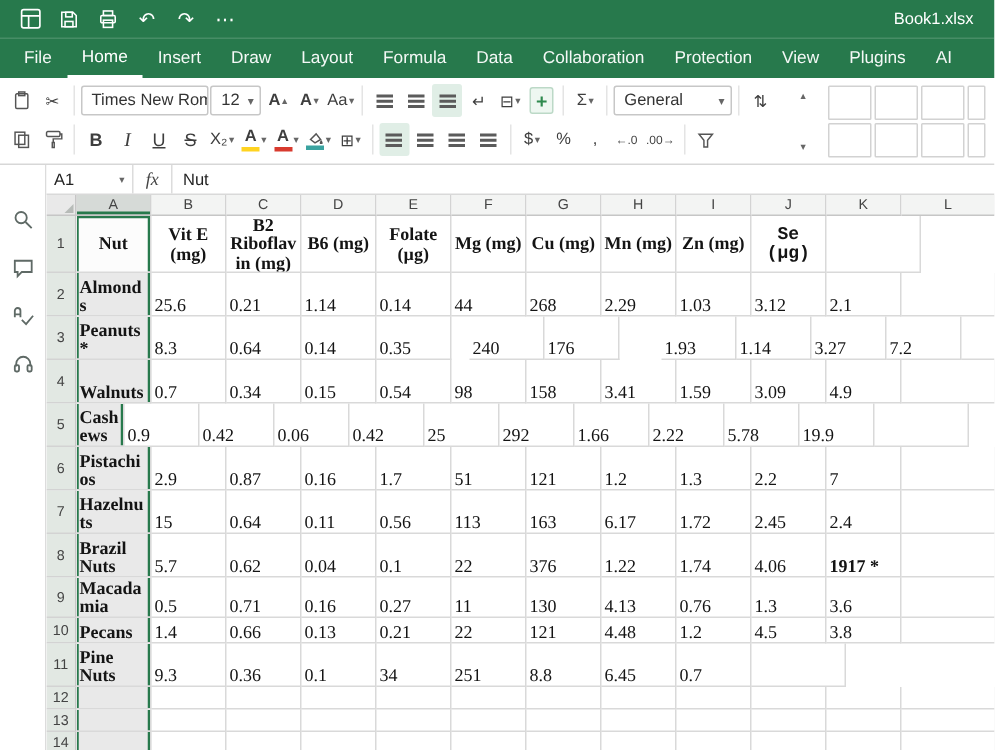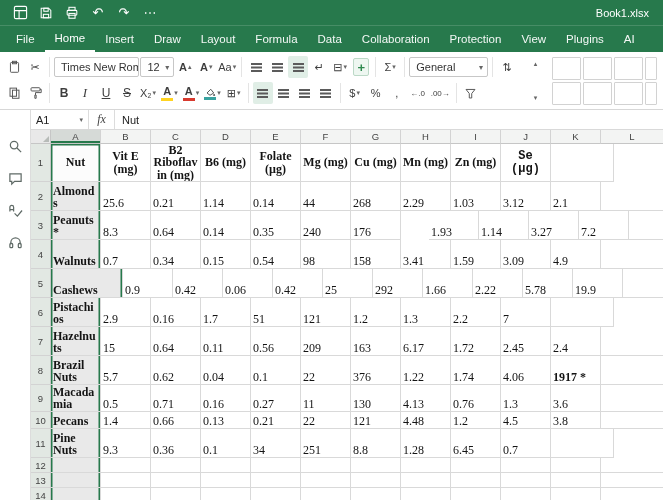--- a/index.html
+++ b/index.html
@@ -350,21 +350,21 @@
             <span class="cell" style="width: 50px;">2.1</span>
             <span class="cell" style="width: 63px;"></span>
           </div>
           <div class="grow" style="height: 29px;">
             <span class="rowh rowh-sel">3</span>
             <span class="cell c-sel c-name" style="width: 50px;">Peanuts *</span>
             <span class="cell" style="width: 50px;">8.3</span>
             <span class="cell" style="width: 50px;">0.64</span>
             <span class="cell" style="width: 50px;">0.14</span>
             <span class="cell" style="width: 50px;">0.35</span>
-            <span class="cell" style="width: 50px;">240</span>
+            <span class="cell" style="width: 50px; margin-left: 12px;">240</span>
             <span class="cell" style="width: 50px;">176</span>
             <span class="cell" style="width: 50px; margin-left: 28px;">1.93</span>
             <span class="cell" style="width: 50px;">1.14</span>
             <span class="cell" style="width: 50px;">3.27</span>
             <span class="cell" style="width: 50px;">7.2</span>
             <span class="cell" style="width: 63px;"></span>
           </div>
           <div class="grow" style="height: 29px;">
             <span class="rowh rowh-sel">4</span>
             <span class="cell c-sel c-name" style="width: 50px;">Walnuts</span>
@@ -375,55 +375,56 @@
             <span class="cell" style="width: 50px;">98</span>
             <span class="cell" style="width: 50px;">158</span>
             <span class="cell" style="width: 50px;">3.41</span>
             <span class="cell" style="width: 50px;">1.59</span>
             <span class="cell" style="width: 50px;">3.09</span>
             <span class="cell" style="width: 50px;">4.9</span>
             <span class="cell" style="width: 63px;"></span>
           </div>
           <div class="grow" style="height: 29px;">
             <span class="rowh rowh-sel">5</span>
-            <span class="cell c-sel c-name" style="width: 72px;">Cashews</span>
+            <span class="cell c-sel c-name" style="width: 32px;">Cashews</span>
             <span class="cell" style="width: 50px;">0.9</span>
             <span class="cell" style="width: 50px;">0.42</span>
             <span class="cell" style="width: 50px;">0.06</span>
             <span class="cell" style="width: 50px;">0.42</span>
             <span class="cell" style="width: 50px;">25</span>
             <span class="cell" style="width: 50px;">292</span>
             <span class="cell" style="width: 50px;">1.66</span>
             <span class="cell" style="width: 50px;">2.22</span>
             <span class="cell" style="width: 50px;">5.78</span>
             <span class="cell" style="width: 50px;">19.9</span>
             <span class="cell" style="width: 63px;"></span>
           </div>
           <div class="grow" style="height: 29px;">
             <span class="rowh rowh-sel">6</span>
             <span class="cell c-sel c-name" style="width: 50px;">Pistachios</span>
             <span class="cell" style="width: 50px;">2.9</span>
+            <span class="cell" style="width: 50px;">0.87</span>
             <span class="cell" style="width: 50px;">0.16</span>
             <span class="cell" style="width: 50px;">1.7</span>
             <span class="cell" style="width: 50px;">51</span>
             <span class="cell" style="width: 50px;">121</span>
             <span class="cell" style="width: 50px;">1.2</span>
             <span class="cell" style="width: 50px;">1.3</span>
             <span class="cell" style="width: 50px;">2.2</span>
             <span class="cell" style="width: 50px;">7</span>
             <span class="cell" style="width: 63px;"></span>
           </div>
           <div class="grow" style="height: 29px;">
             <span class="rowh rowh-sel">7</span>
             <span class="cell c-sel c-name" style="width: 50px;">Hazelnuts</span>
             <span class="cell" style="width: 50px;">15</span>
             <span class="cell" style="width: 50px;">0.64</span>
             <span class="cell" style="width: 50px;">0.11</span>
             <span class="cell" style="width: 50px;">0.56</span>
-            <span class="cell" style="width: 50px;">209</span>
+            <span class="cell" style="width: 50px;">113</span>
             <span class="cell" style="width: 50px;">163</span>
             <span class="cell" style="width: 50px;">6.17</span>
             <span class="cell" style="width: 50px;">1.72</span>
             <span class="cell" style="width: 50px;">2.45</span>
             <span class="cell" style="width: 50px;">2.4</span>
             <span class="cell" style="width: 63px;"></span>
           </div>
           <div class="grow" style="height: 29px;">
             <span class="rowh rowh-sel">8</span>
             <span class="cell c-sel c-name" style="width: 50px;">Brazil Nuts</span>
@@ -471,21 +472,20 @@
           </div>
           <div class="grow" style="height: 29px;">
             <span class="rowh rowh-sel">11</span>
             <span class="cell c-sel c-name" style="width: 50px;">Pine Nuts</span>
             <span class="cell" style="width: 50px;">9.3</span>
             <span class="cell" style="width: 50px;">0.36</span>
             <span class="cell" style="width: 50px;">0.1</span>
             <span class="cell" style="width: 50px;">34</span>
             <span class="cell" style="width: 50px;">251</span>
             <span class="cell" style="width: 50px;">8.8</span>
-            <span class="cell" style="width: 50px;">1.28</span>
             <span class="cell" style="width: 50px;">6.45</span>
             <span class="cell" style="width: 50px;">0.7</span>
             <span class="cell" style="width: 63px;"></span>
           </div>
           <div class="grow" style="height: 15px;">
             <span class="rowh rowh-sel">12</span>
             <span class="cell c-sel" style="width: 50px;"></span>
             <span class="cell" style="width: 50px;"></span>
             <span class="cell" style="width: 50px;"></span>
             <span class="cell" style="width: 50px;"></span>

